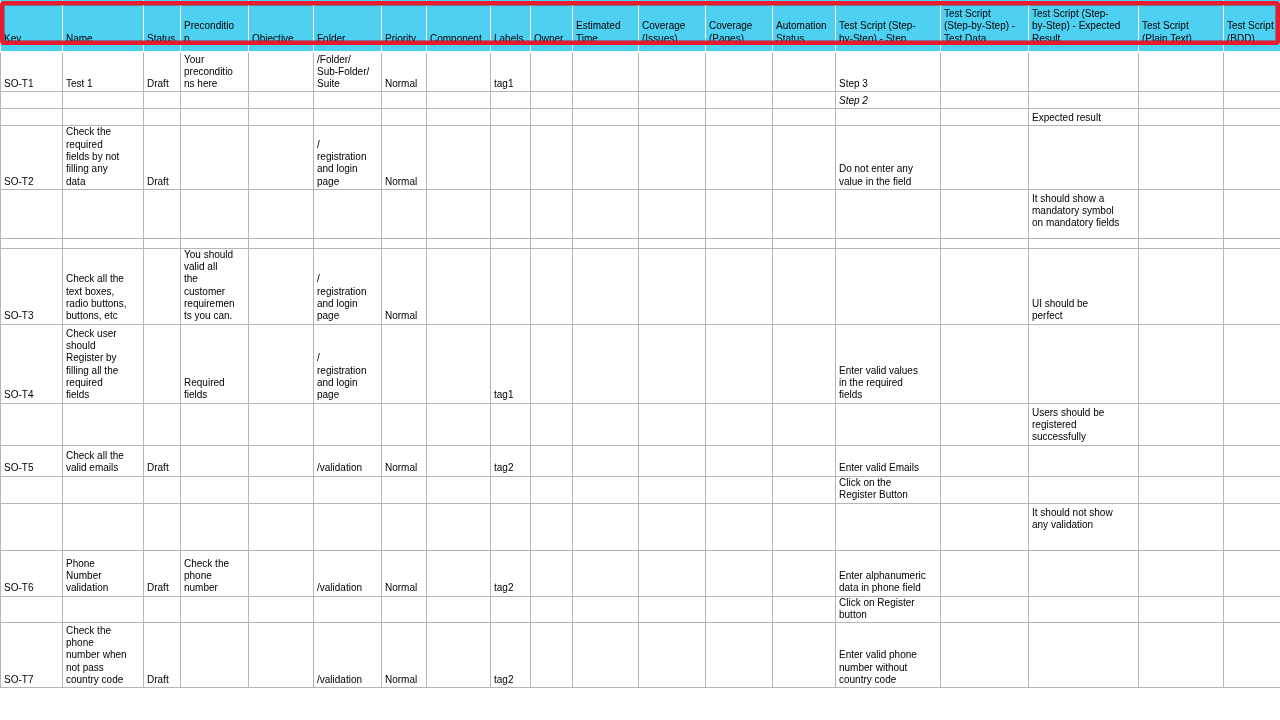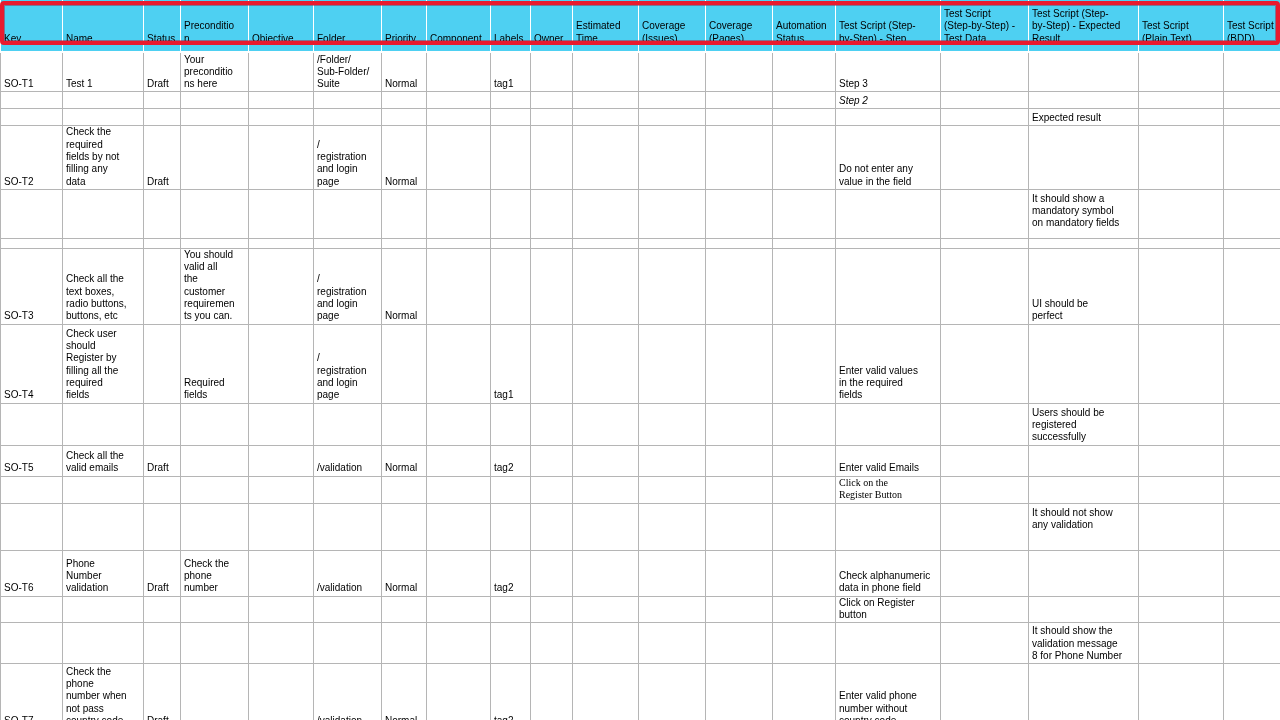--- a/index.html
+++ b/index.html
@@ -365,21 +365,21 @@
           <td></td>
           <td></td>
           <td></td>
           <td></td>
           <td>Enter valid Emails</td>
           <td></td>
           <td></td>
           <td></td>
           <td></td>
         </tr>
-        <tr style="height: 27px; font-family: Liberation Serif, serif;">
+        <tr style="height: 27px;">
           <td></td>
           <td></td>
           <td></td>
           <td></td>
           <td></td>
           <td></td>
           <td></td>
           <td></td>
           <td></td>
           <td></td>
@@ -428,21 +428,21 @@
           <td></td>
           <td>/validation</td>
           <td>Normal</td>
           <td></td>
           <td>tag2</td>
           <td></td>
           <td></td>
           <td></td>
           <td></td>
           <td></td>
-          <td>Check alphanumeric
+          <td>Enter alphanumeric
 data in phone field</td>
           <td></td>
           <td></td>
           <td></td>
           <td></td>
         </tr>
         <tr style="height: 26px;">
           <td></td>
           <td></td>
           <td></td>
@@ -454,43 +454,20 @@
           <td></td>
           <td></td>
           <td></td>
           <td></td>
           <td></td>
           <td></td>
           <td>Click on Register
 button</td>
           <td></td>
           <td></td>
-          <td></td>
-          <td></td>
-        </tr>
-        <tr style="height: 41px;">
-          <td></td>
-          <td></td>
-          <td></td>
-          <td></td>
-          <td></td>
-          <td></td>
-          <td></td>
-          <td></td>
-          <td></td>
-          <td></td>
-          <td></td>
-          <td></td>
-          <td></td>
-          <td></td>
-          <td></td>
-          <td></td>
-          <td>It should show the
-validation message
-8 for Phone Number</td>
           <td></td>
           <td></td>
         </tr>
         <tr style="height: 65px;">
           <td>SO-T7</td>
           <td>Check the
 phone
 number when
 not pass
 country code</td>

